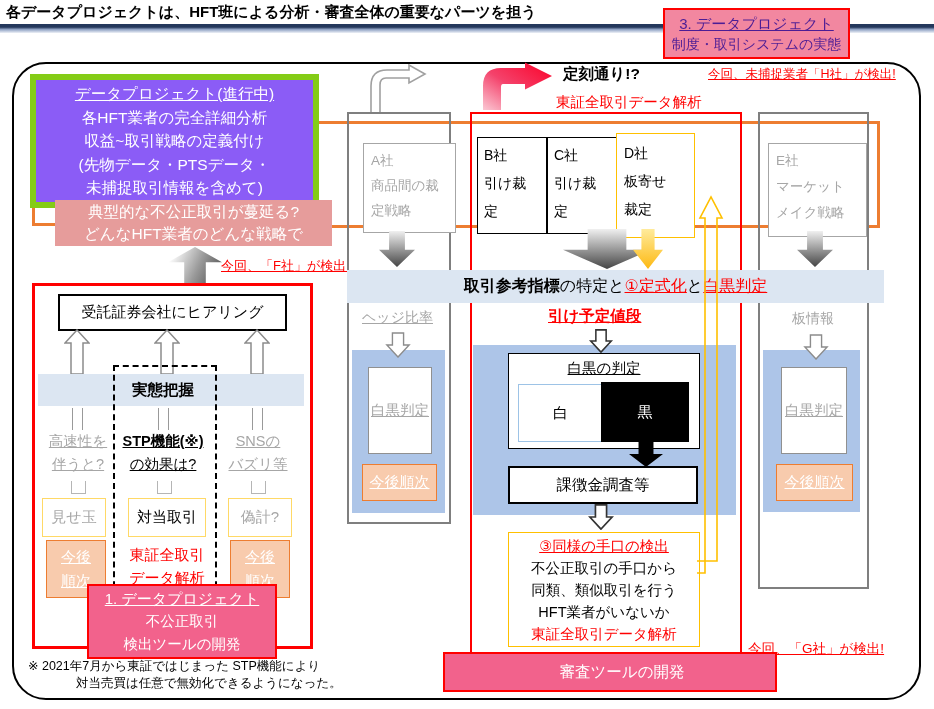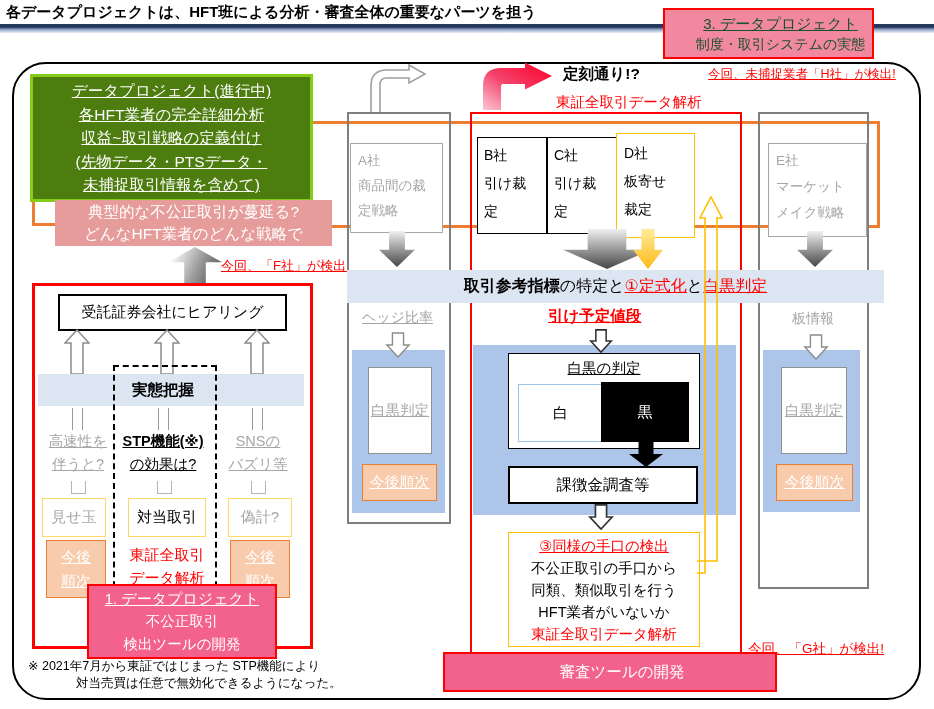--- a/index.html
+++ b/index.html
@@ -8,24 +8,24 @@
   .abs{position:absolute;}
   .t{white-space:nowrap;}
   .u{text-decoration:underline;}
   .red{color:#f00;}
   .gray{color:#a6a6a6;}
   .wt{color:#fff;}
   .b{font-weight:bold;}
   .ctr{display:flex;align-items:center;justify-content:center;text-align:center;}
   .col{flex-direction:column;}
   .frame{border:2.5px solid #000;border-radius:34px;background:#fff;}
-  .graybox{background:#4d7c0f;border:3px solid #84cc16;color:#fff;text-decoration:underline;}
+  .graybox{background:#8b5cf6;border:6px solid #84cc16;color:#fff;}
   .pinkq{background:#e69c9b;color:#fff;}
   .plabel{background:#f2628c;border:2.5px solid #f00;color:#fff;}
-  .plabel3{background:#f287a0;border:2.5px solid #f00;color:#14532d;padding-left:24px;}
+  .plabel3{background:#f287a0;border:2.5px solid #f00;color:#4c1d95;}
   .redbox{border:3px solid #f00;}
   .redframe{border:2.5px solid #f00;}
   .colframe{border:2.5px solid #7f7f7f;}
   .blk2{border:2px solid #000;background:#fff;}
   .blk25{border:2.5px solid #000;background:#fff;}
   .blk15{border:1.5px solid #000;background:#fff;}
   .ybox{border:1.5px solid #ffd966;background:#fff;}
   .ybox2{border:1.5px solid #ffc000;background:#fff;}
   .obox{background:#f8cbad;border:1.5px solid #ed7d31;color:#fff;}
   .dashedbox{border:2px dashed #000;}
@@ -144,21 +144,21 @@
   </div>
 
   <div class="abs t" style="left:28px;top:658px;font-size:12.5px;">※ 2021年7月から東証ではじまった STP機能により</div>
   <div class="abs t" style="left:76px;top:675px;font-size:12.5px;">対当売買は任意で無効化できるようになった。</div>
 
   <svg class="abs" style="left:363px;top:64px;" width="72" height="50" viewBox="0 0 72 50">
     <path d="M8,50 L8,22 Q8,6 24,6 L46,6 L46,1 L62,10 L46,19 L46,14 L23,14 Q17,14 17,21 L17,50 Z" fill="#fff" stroke="#a0a0a0" stroke-width="1.6"></path>
   </svg>
   <div class="abs colframe" style="left:347px;top:112px;width:100px;height:408px;"></div>
   <div class="abs blueblock" style="left:352px;top:350px;width:93px;height:163px;"></div>
-  <div class="abs graycolbox" style="left:350px;top:143px;width:84px;height:84px;padding:4px 0 0 7px;line-height:25px;font-size:13.5px;">
+  <div class="abs graycolbox" style="left:363px;top:143px;width:84px;height:84px;padding:4px 0 0 7px;line-height:25px;font-size:13.5px;">
     <div class="t">A社</div>
     <div class="t">商品間の裁</div>
     <div class="t">定戦略</div>
   </div>
   <div class="abs a3dn" style="left:379px;top:231px;width:36px;height:36px;"></div>
 
   <svg class="abs" style="left:475px;top:62px;" width="85" height="48" viewBox="0 0 85 48">
     <defs>
         <linearGradient id="redg" x1="0" y1="1" x2="1" y2="0">
       <stop offset="0" stop-color="#fbc8d4"></stop>

